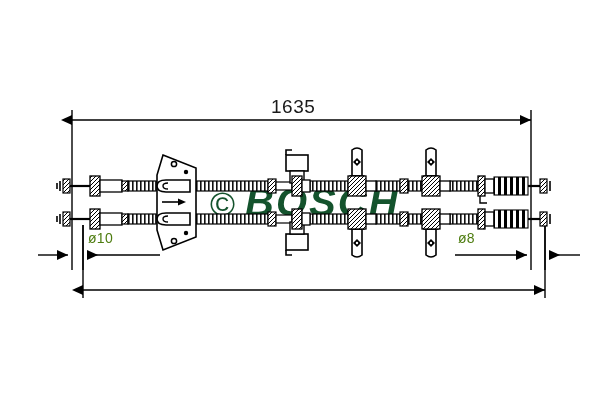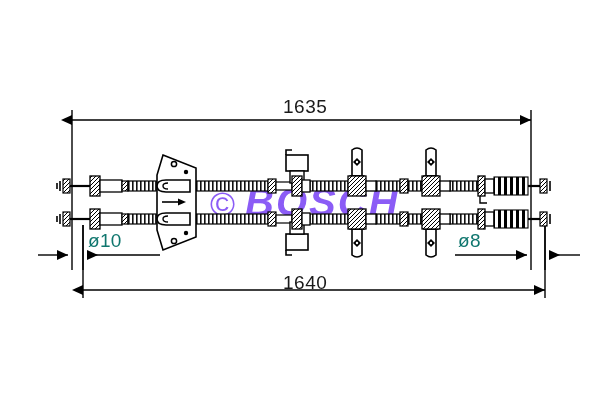--- a/index.html
+++ b/index.html
@@ -29,38 +29,38 @@
     position: absolute;
     font-family: "Liberation Sans", sans-serif;
     font-size: 19px;
     letter-spacing: 0.5px;
     color: #1a1a1a;
     white-space: nowrap;
   }
   .dia-text {
     position: absolute;
     font-family: "Liberation Sans", sans-serif;
-    font-size: 19px;
+    font-size: 14px;
     letter-spacing: 0.3px;
-    color: #0f766e;
+    color: #4d7c0f;
     white-space: nowrap;
   }
-  #t-len-top  { left: 283px; top: 96px;  }
+  #t-len-top  { left: 271px; top: 96px;  }
   #t-len-bot  { left: 283px; top: 272px; }
   #t-dia-left { left: 88px;  top: 230px; }
   #t-dia-right{ left: 458px; top: 230px; }
   #watermark {
     position: absolute;
     left: 210px;
     top: 180px;
     font-family: "Liberation Sans", sans-serif;
     font-size: 40px;
     font-weight: bold;
     font-style: italic;
-    color: #8b5cf6;
+    color: #14532d;
     letter-spacing: 2px;
     white-space: nowrap;
     pointer-events: none;
   }
   #watermark .c-mark {
     font-style: normal;
     font-weight: normal;
     font-size: 34px;
     margin-right: 8px;
   }
@@ -282,19 +282,18 @@
       <rect x="422" y="209" width="18" height="20" fill="url(#nutHatch)" stroke="#000" stroke-width="1.3"></rect>
       <rect x="440" y="214" width="10" height="10" fill="#ffffff" stroke="#000" stroke-width="1.3"></rect>
       <path d="M431,247 l4,-4 l-4,-4 l-4,4 Z" fill="#000"></path>
       <circle cx="431" cy="243" r="1.2" fill="#ffffff"></circle>
     </g>
 
   </svg>
 
   <div class="dim-text" id="t-len-top">1635</div>
 
-  <div class="dim-text" id="t-len-bot">1640</div>
 
   <div class="dia-text" id="t-dia-left">ø10</div>
 
   <div class="dia-text" id="t-dia-right">ø8</div>
 
 </div>
 
 </body></html>

